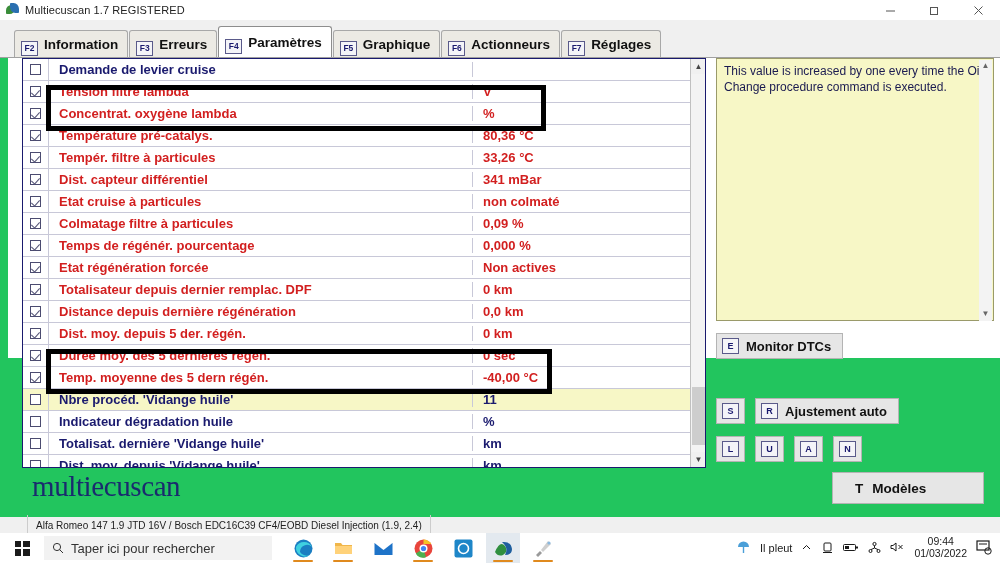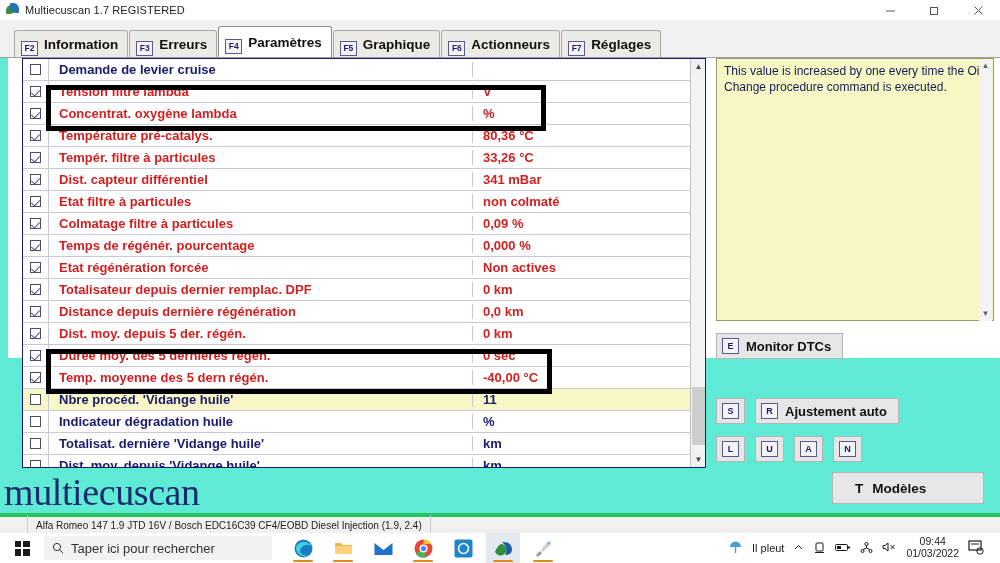--- a/index.html
+++ b/index.html
@@ -6,21 +6,21 @@
   html, body {
     margin: 0; padding: 0;
     width: 1000px; height: 563px;
     overflow: hidden;
     font-family: "Liberation Sans", sans-serif;
     background: #ffffff;
   }
   #app {
     position: relative;
     width: 1000px; height: 563px;
-    background: #5eead4;
+    background: #22c55e;
   }
 
   
   .titlebar {
     position: absolute; left: 0; top: 0; width: 1000px; height: 20px;
     background: #ffffff;
     display: flex; align-items: center;
   }
   .title-icon {
     width: 14px; height: 14px; margin-left: 6px; margin-right: 5px;
@@ -186,23 +186,23 @@
     display: inline-flex; align-items: center; justify-content: center;
     min-width: 17px; height: 16px; padding: 0 2px;
     background: #f4f4f8; border: 1px solid #5a5a8a;
     font-size: 9px; font-weight: bold; color: #1a1a6e; line-height: 1;
   }
   .btn.square { padding: 0 5px; }
   .r-row { position: absolute; display: flex; gap: 10px; }
 
   
   .logo {
-    position: absolute; left: 4px; top: 470px;
+    position: absolute; left: 32px; top: 470px;
     font-family: "Liberation Serif", serif;
-    font-size: 38px; color: #1a2a6e; letter-spacing: -0.4px;
+    font-size: 29px; color: #1a2a6e; letter-spacing: -0.4px;
   }
   .models-btn {
     position: absolute; left: 832px; top: 472px; width: 152px; height: 32px;
     display: flex; align-items: center; gap: 9px; padding-left: 22px;
     background: #e6e6e6; border: 1px solid #b4b4b4;
     font-size: 13.5px; font-weight: bold; color: #111;
   }
   .statusbar {
     position: absolute; left: 0; top: 513px; width: 1000px; height: 20px;
     background: #f0f0f0; border-top: 4px solid #22c55e;
@@ -240,21 +240,21 @@
     width: 34px; height: 30px; display: flex; align-items: center; justify-content: center;
     position: relative;
   }
   .tb-ic.active { background: #e3e9ef; }
   .tb-ic .under {
     position: absolute; bottom: 1px; left: 7px; width: 20px; height: 2.5px;
     background: #e08a1e; border-radius: 2px;
   }
   .tray {
     position: absolute; right: 0; top: 0; height: 30px;
-    display: flex; align-items: center; gap: 9px; padding-right: 16px;
+    display: flex; align-items: center; gap: 9px; padding-right: 8px;
     font-size: 11px; color: #1b1b1b;
   }
   .tray .clock { text-align: center; line-height: 1.12; font-size: 10.5px; }
 </style>
 </head>
 <body>
 
 <div id="app">
 
   <div class="titlebar">
@@ -355,21 +355,21 @@
             <div class="cb-cell">
               <span class="cbox checked"></span>
             </div>
             <div class="name-cell c-red">Dist. capteur différentiel</div>
             <div class="val-cell c-red">341 mBar</div>
           </div>
           <div class="row">
             <div class="cb-cell">
               <span class="cbox checked"></span>
             </div>
-            <div class="name-cell c-red">Etat filtre à particules</div>
+            <div class="name-cell c-red">Etat cruise à particules</div>
             <div class="val-cell c-red">non colmaté</div>
           </div>
           <div class="row">
             <div class="cb-cell">
               <span class="cbox checked"></span>
             </div>
             <div class="name-cell c-red">Colmatage filtre  à particules</div>
             <div class="val-cell c-red">0,09 %</div>
           </div>
           <div class="row">

